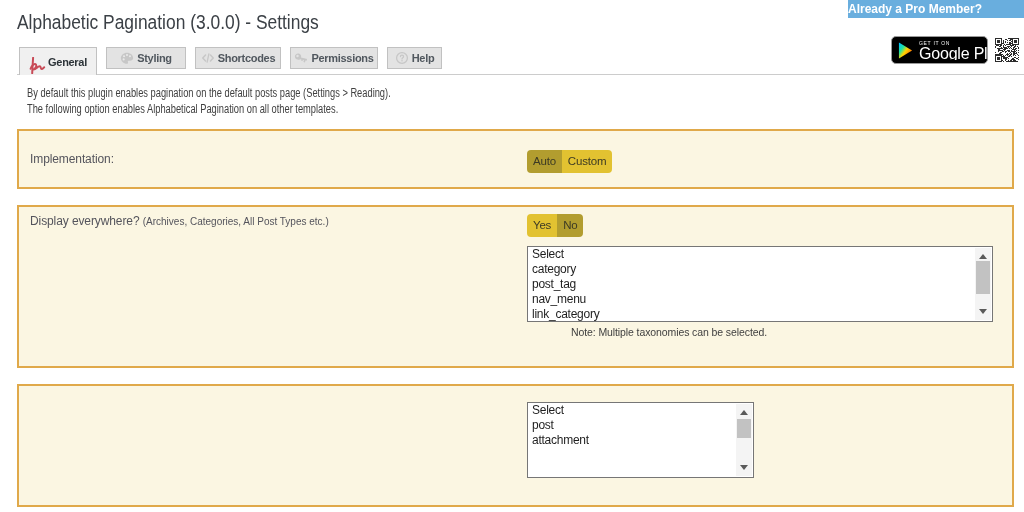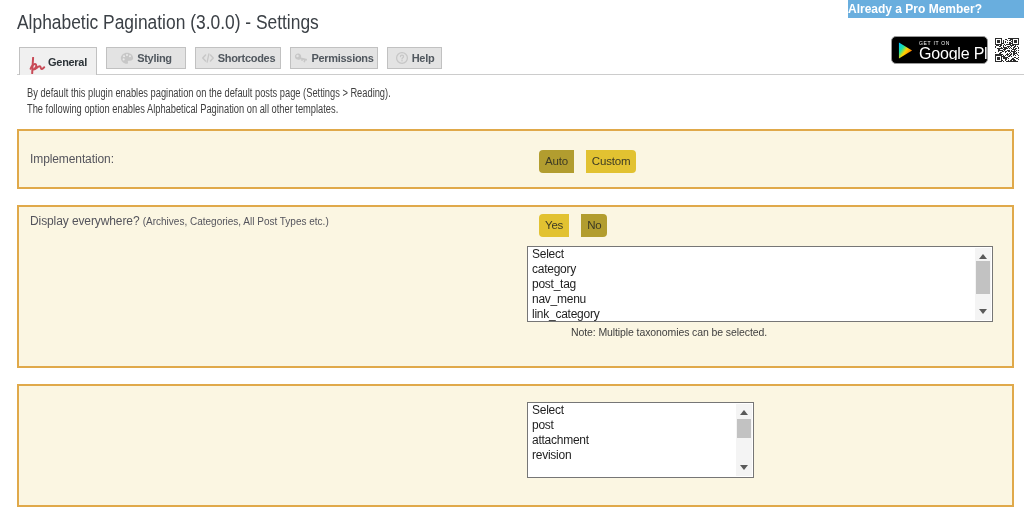--- a/index.html
+++ b/index.html
@@ -57,21 +57,21 @@
   .olabel small { font-size:10px; letter-spacing:0; color:#54545c; }
   .s1 .olabel { top:21px; }
   .s2 .olabel { top:7px; }
   .s3 .olabel { top:8px; }
 
   
   .btn-group { position:absolute; left:508px; display:flex; }
   .s1 .btn-group { top:19px; }
   .s2 .btn-group { top:7px; }
   .ybtn { height:23px; line-height:23px; padding:0 6px; font-size:11.5px; letter-spacing:-0.2px;
-          color:#3c3a24; background:#e2c231; cursor:pointer; text-align:center;margin-left:12px; }
+          color:#3c3a24; background:#e2c231; cursor:pointer; text-align:center; }
   .ybtn.sel { background:#b29d2f; }
   .ybtn:first-child { border-radius:4px 0 0 4px; }
   .ybtn:last-child { border-radius:0 4px 4px 0; }
 
   
   .mselect { position:absolute; left:508px; background:#ffffff; border:1px solid #767676;
              overflow:hidden; cursor:default; }
   .s2 .mselect { top:39px; width:466px; height:76px; }
   .s3 .mselect { top:16px; width:227px; height:76px; }
   .mselect .opt { height:15px; line-height:15px; padding-left:4px; font-size:12px;
@@ -538,21 +538,20 @@
       </div>
     </div>
     <div class="note">Note: Multiple taxonomies can be selected.</div>
   </div>
 
   <div class="osec s3">
     <div class="mselect">
       <div class="opt">Select</div>
         <div class="opt">post</div>
         <div class="opt">attachment</div>
-        <div class="opt">revision</div>
         <div class="sbar">
         <div class="arr up"></div>
         <div class="thumb"></div>
         <div class="arr down"></div>
       </div>
     </div>
   </div>
 
 </div>
 

